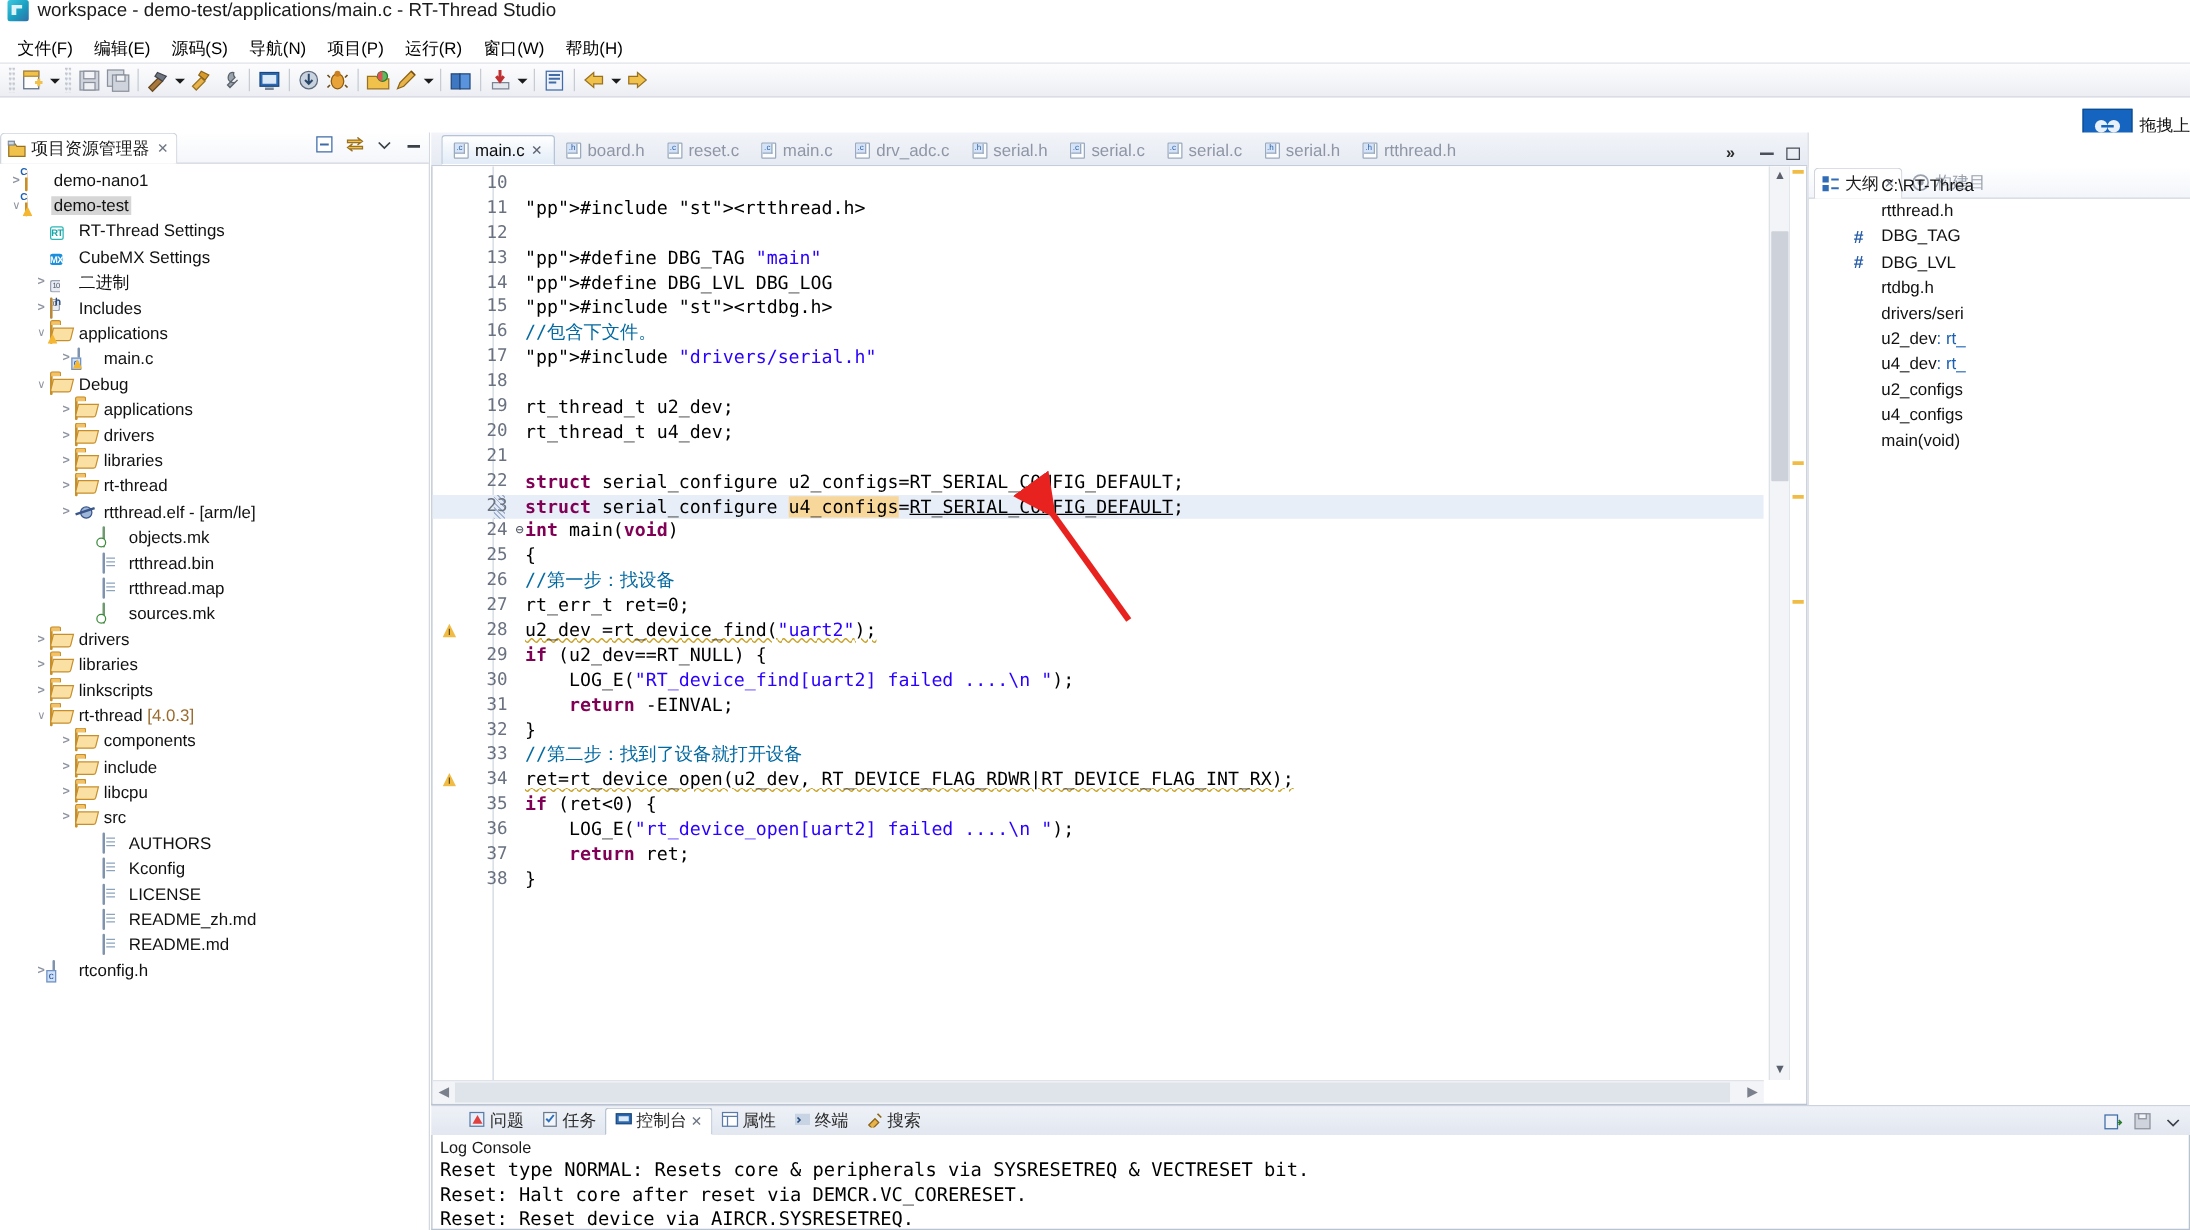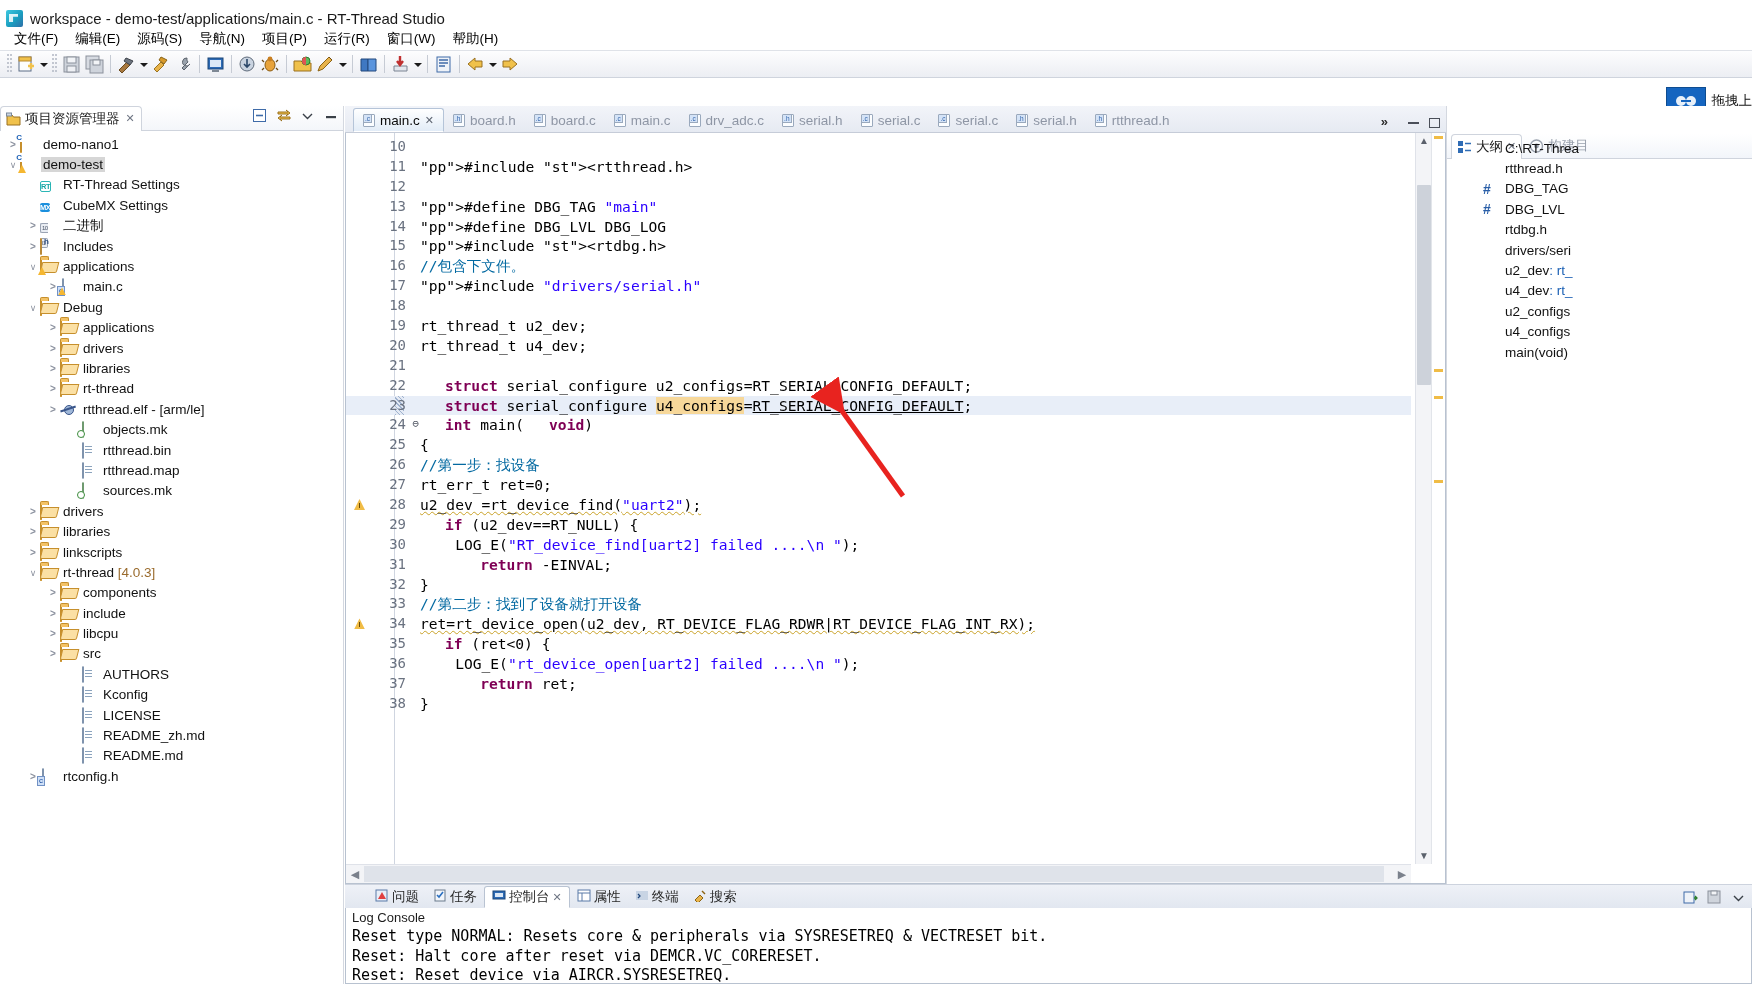--- a/index.html
+++ b/index.html
@@ -9,21 +9,21 @@
     overflow: hidden;
     background: #ffffff;
     font-family: "Liberation Sans", sans-serif;
     font-size: 13px;
     color: #000;
   }
   #app { position: relative; width: 1752px; height: 984px; }
 
   
   .titlebar {
-    height: 27px; display: flex; align-items: flex-end;
+    height: 27px; display: flex; align-items: flex-start;
     padding-left: 6px; background: #ffffff;
     font-size: 15px; color: #1a1a1a;
   }
   .rt-logo {
     width: 17px; height: 17px; margin-right: 7px; position: relative;
     background: linear-gradient(135deg,#3ec8e0 0%, #1a9ec0 55%, #2f6fa8 100%);
     border-radius: 2px; flex: none;
   }
   .rt-logo::after {
     content: ""; position: absolute; left: 3px; top: 4px;
@@ -202,21 +202,21 @@
   .gut .fold { position: absolute; right: -7px; top: 3px; width: 11px; height: 11px;
     color: #4d5360; font-size: 11px; line-height: 11px; }
   .marker-warn { position: absolute; left: 8px; top: 4px; width: 11px; height: 11px;
     background: #f0bc46; clip-path: polygon(50% 0,100% 100%,0 100%); }
   .marker-warn::after { content: ""; position: absolute; left: 4.5px; top: 4px;
     width: 1.5px; height: 5px; background: #6a4b06; }
   .bar-left { position: absolute; left: 48px; top: 0; bottom: 0; width: 1px; background: #cfd5e0; }
   .chg-bar { position: absolute; left: 49px; width: 9px; height: 19.9px;
     background-image: repeating-linear-gradient(45deg,#9fb2cf 0 1px,#e4eaf4 1px 3px); }
 
-  .k  { color: #7f0055; font-weight: bold; margin-left: 25px; }
+  .k  { color: #7f0055; font-weight: bold; }
   .st { color: #2a00ff; }
   .cm { color: #0369a1; }
   .hl { background: #f7d89a; }
   .lnk { color: #000; text-decoration: underline; }
   .sqy { text-decoration: underline; text-decoration-style: wavy;
     text-decoration-color: #c9a227; text-decoration-thickness: 1px; }
 
   .arrow-overlay { position: absolute; pointer-events: none; left: 0; top: 0; }
 
   .v-scroll { position: absolute; right: 14px; top: 0; bottom: 19px; width: 16px;
@@ -663,21 +663,21 @@
             <span class="tabico" data-ext=".c"></span>
             <span>main.c</span>
             <span class="x" style="color:#5d6470;font-size:11px">✕</span>
           </div>
           <div class="ed-tab">
             <span class="tabico" data-ext=".h"></span>
             <span>board.h</span>
           </div>
           <div class="ed-tab">
             <span class="tabico" data-ext=".c"></span>
-            <span>board.c</span>
+            <span>reset.c</span>
           </div>
           <div class="ed-tab">
             <span class="tabico" data-ext=".c"></span>
             <span>main.c</span>
           </div>
           <div class="ed-tab">
             <span class="tabico" data-ext=".c"></span>
             <span>drv_adc.c</span>
           </div>
           <div class="ed-tab">

